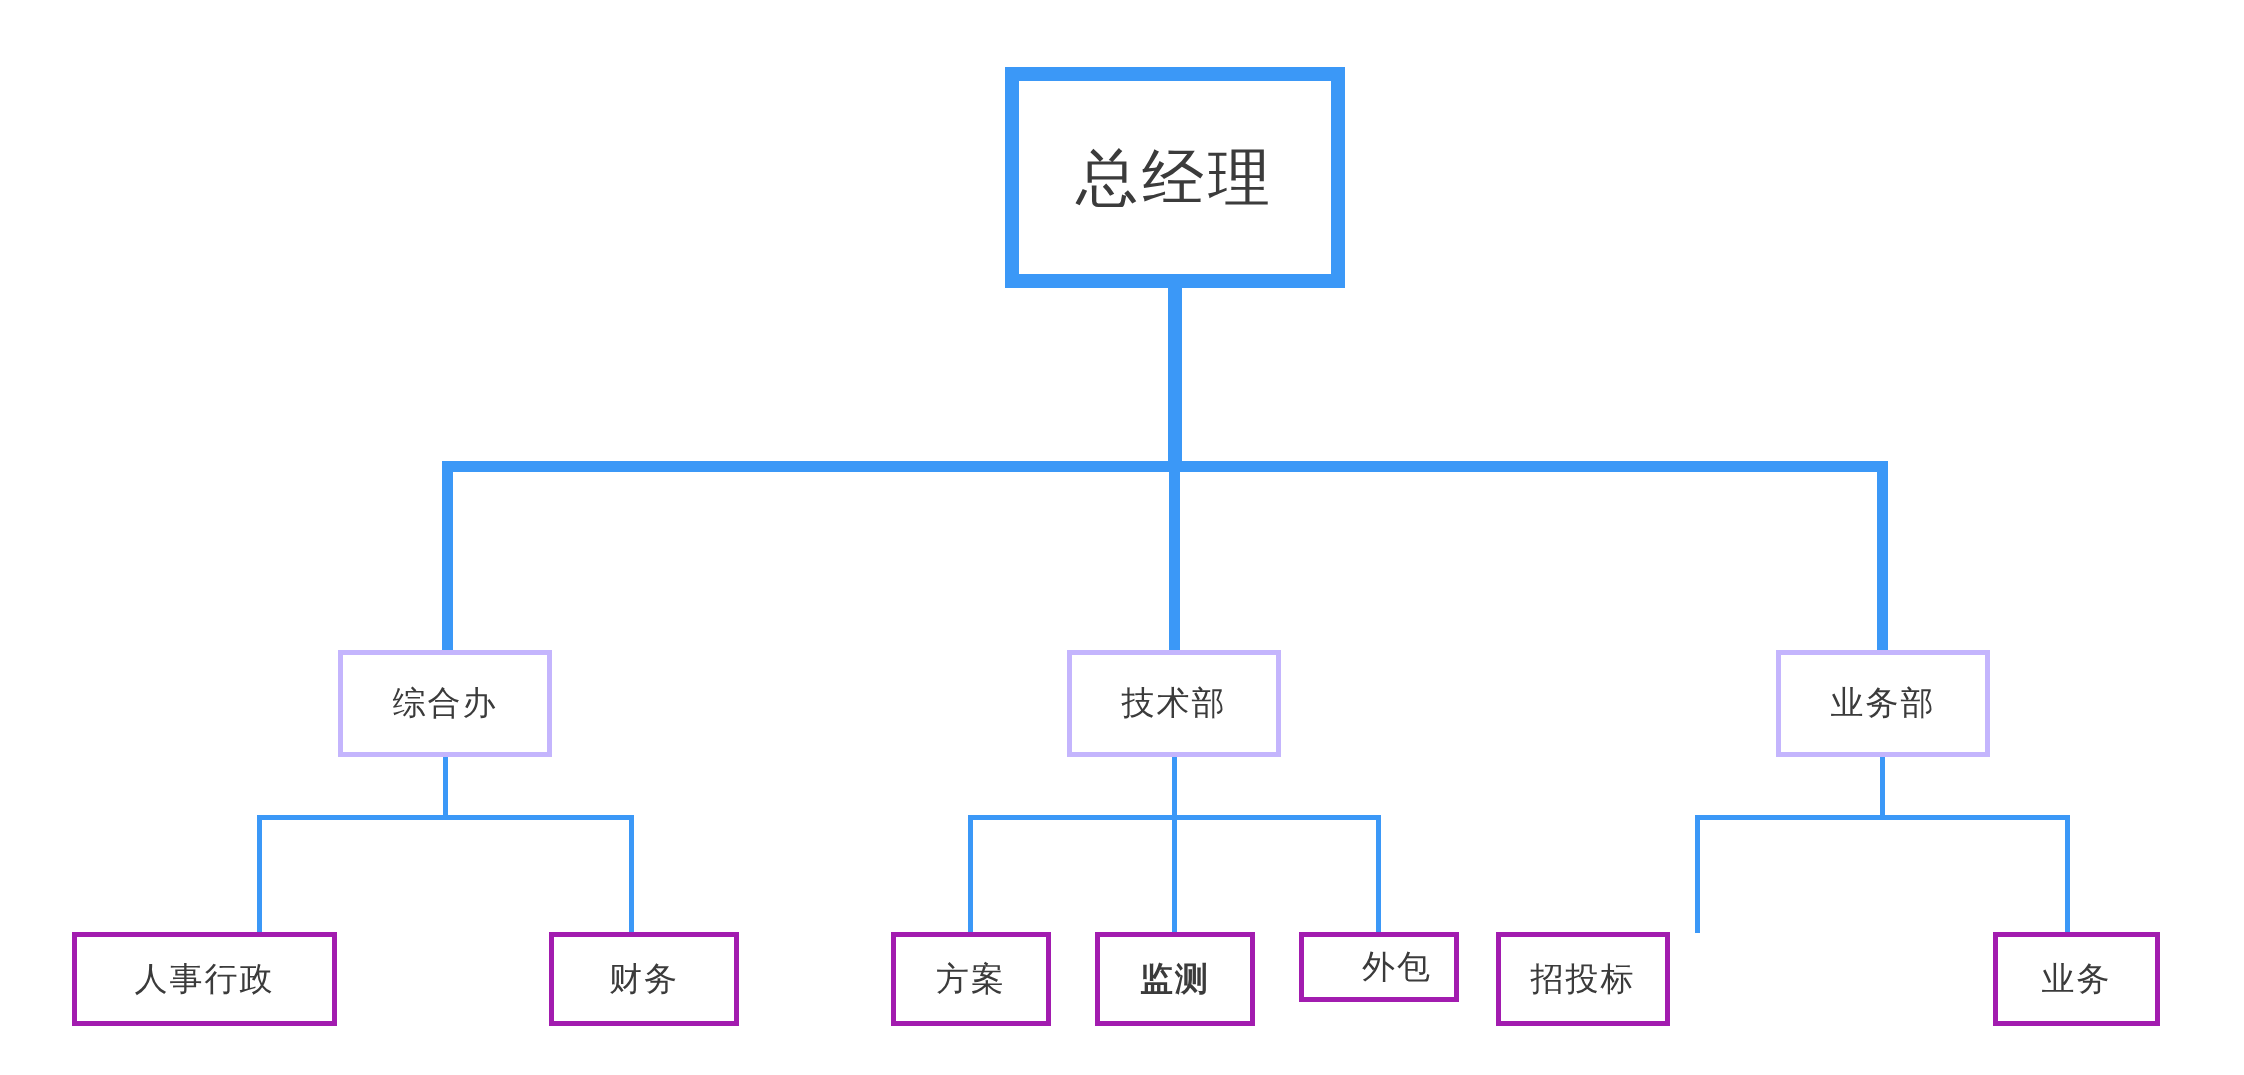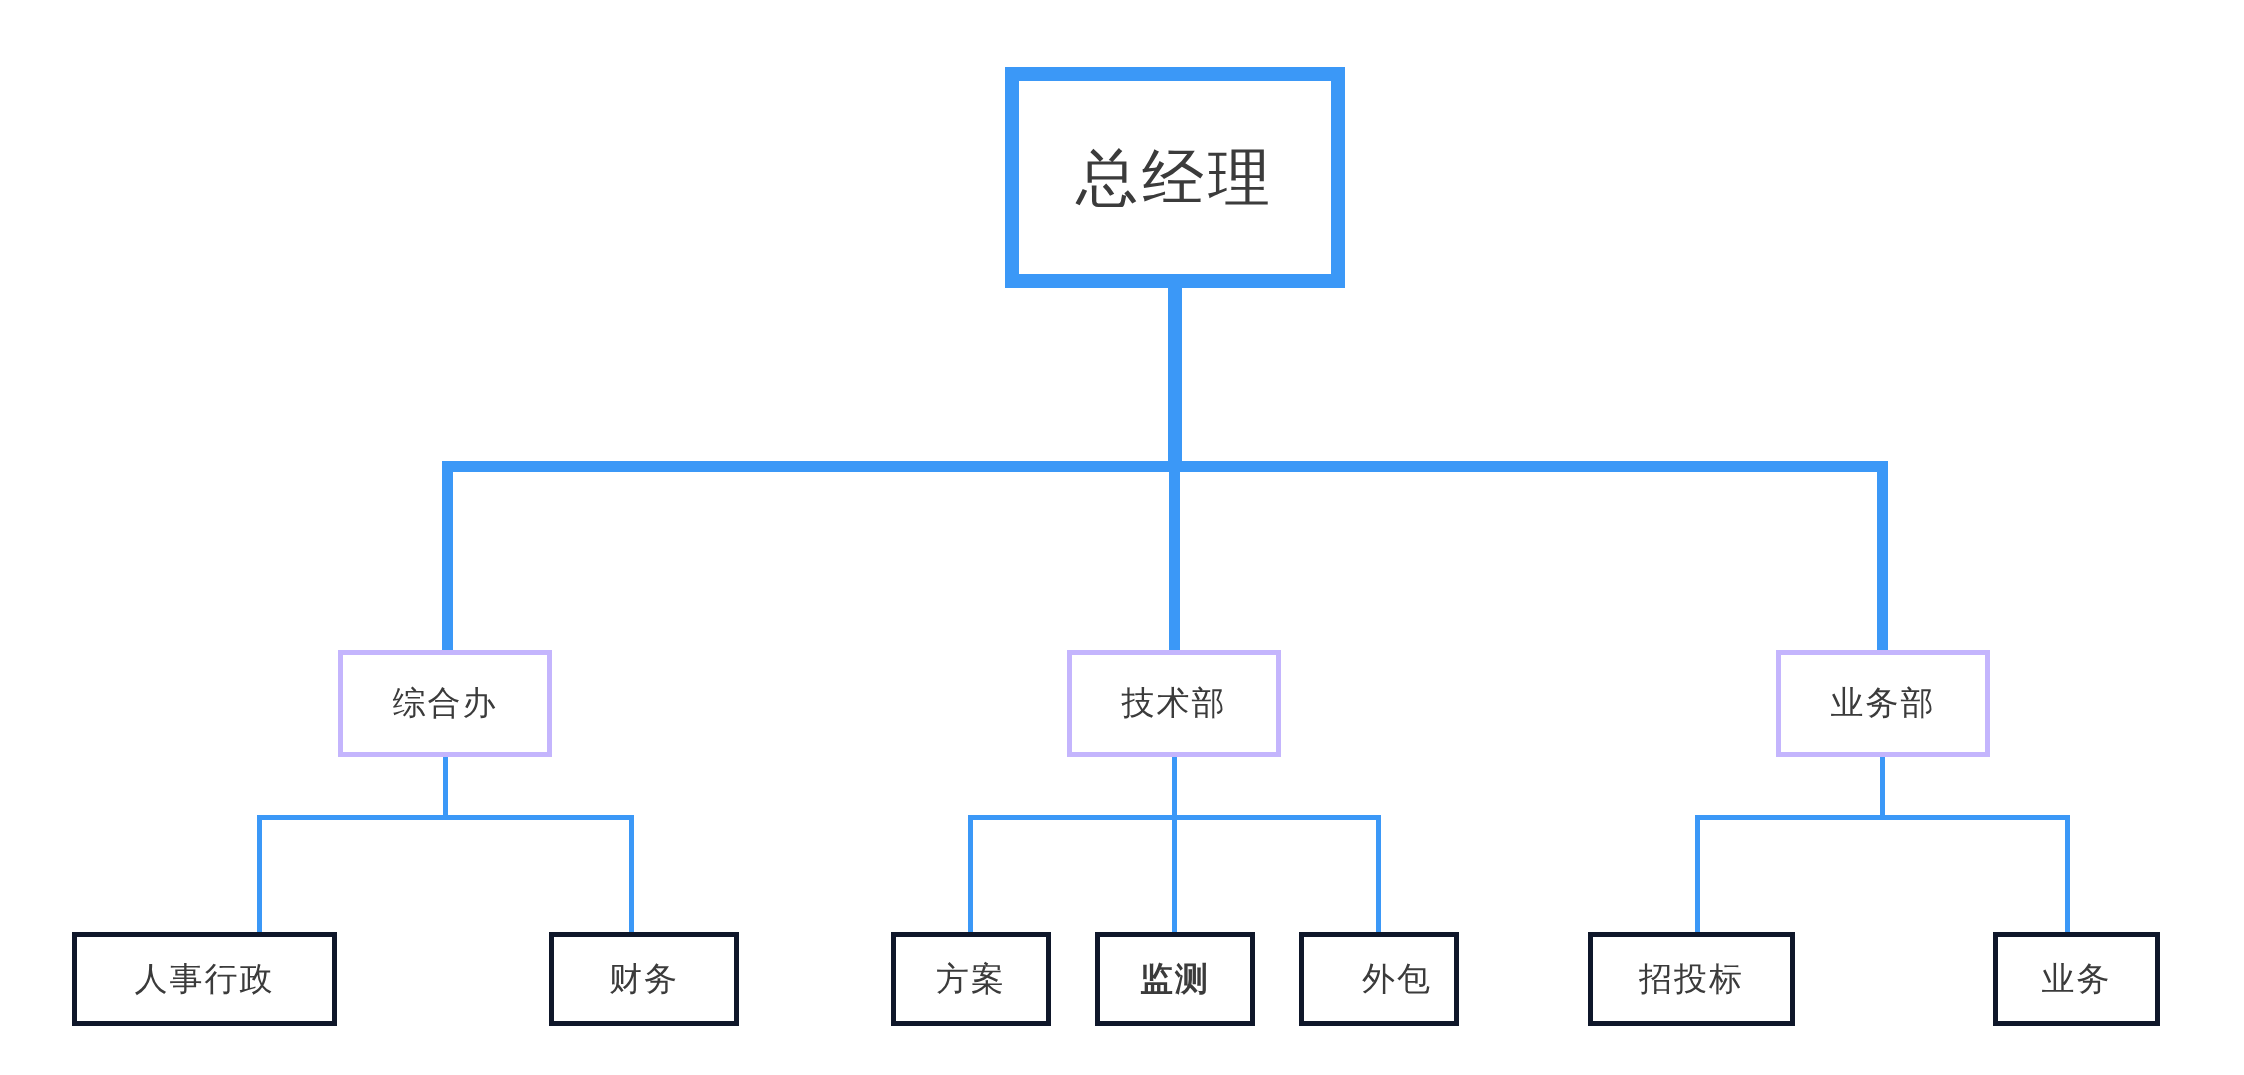--- a/index.html
+++ b/index.html
@@ -34,21 +34,21 @@
     border: 14px solid #3b98f7;
     font-size: 62px;
     letter-spacing: 4px;
   }
   .node-dept {
     border: 5px solid #c4b5fd;
     font-size: 33px;
     letter-spacing: 2px;
   }
   .node-leaf {
-    border: 5px solid #0f172a;
+    border: 5px solid #a21caf;
     font-size: 33px;
     letter-spacing: 2px;
   }
   
   .conn {
     position: absolute;
     background: #3b98f7;
   }
   .conn-thick { background: #3b98f7; }
   .conn-thin  { background: #3b98f7; }
@@ -93,19 +93,19 @@
   <div class="node node-dept" style="left:1776px; top:650px; width:214px; height:107px;">业务部</div>
 
   <div class="node node-leaf" style="left:72px; top:932px; width:265px; height:94px;">人事行政</div>
 
   <div class="node node-leaf" style="left:549px; top:932px; width:190px; height:94px;">财务</div>
 
   <div class="node node-leaf" style="left:891px; top:932px; width:160px; height:94px;font-family:Liberation Mono, monospace;">方案</div>
 
   <div class="node node-leaf" style="left:1095px; top:932px; width:160px; height:94px;font-weight:bold;">监测</div>
 
-  <div class="node node-leaf" style="left:1299px; top:932px; width:160px; height:94px;padding-left:36px;">外包</div>
+  <div class="node node-leaf" style="left:1299px; top:932px; width:160px; height:70px;padding-left:36px;">外包</div>
 
-  <div class="node node-leaf" style="left:1588px; top:932px; width:207px; height:94px;">招投标</div>
+  <div class="node node-leaf" style="left:1496px; top:932px; width:174px; height:94px;">招投标</div>
 
   <div class="node node-leaf" style="left:1993px; top:932px; width:167px; height:94px;">业务</div>
 
 </div>
 
 </body></html>

